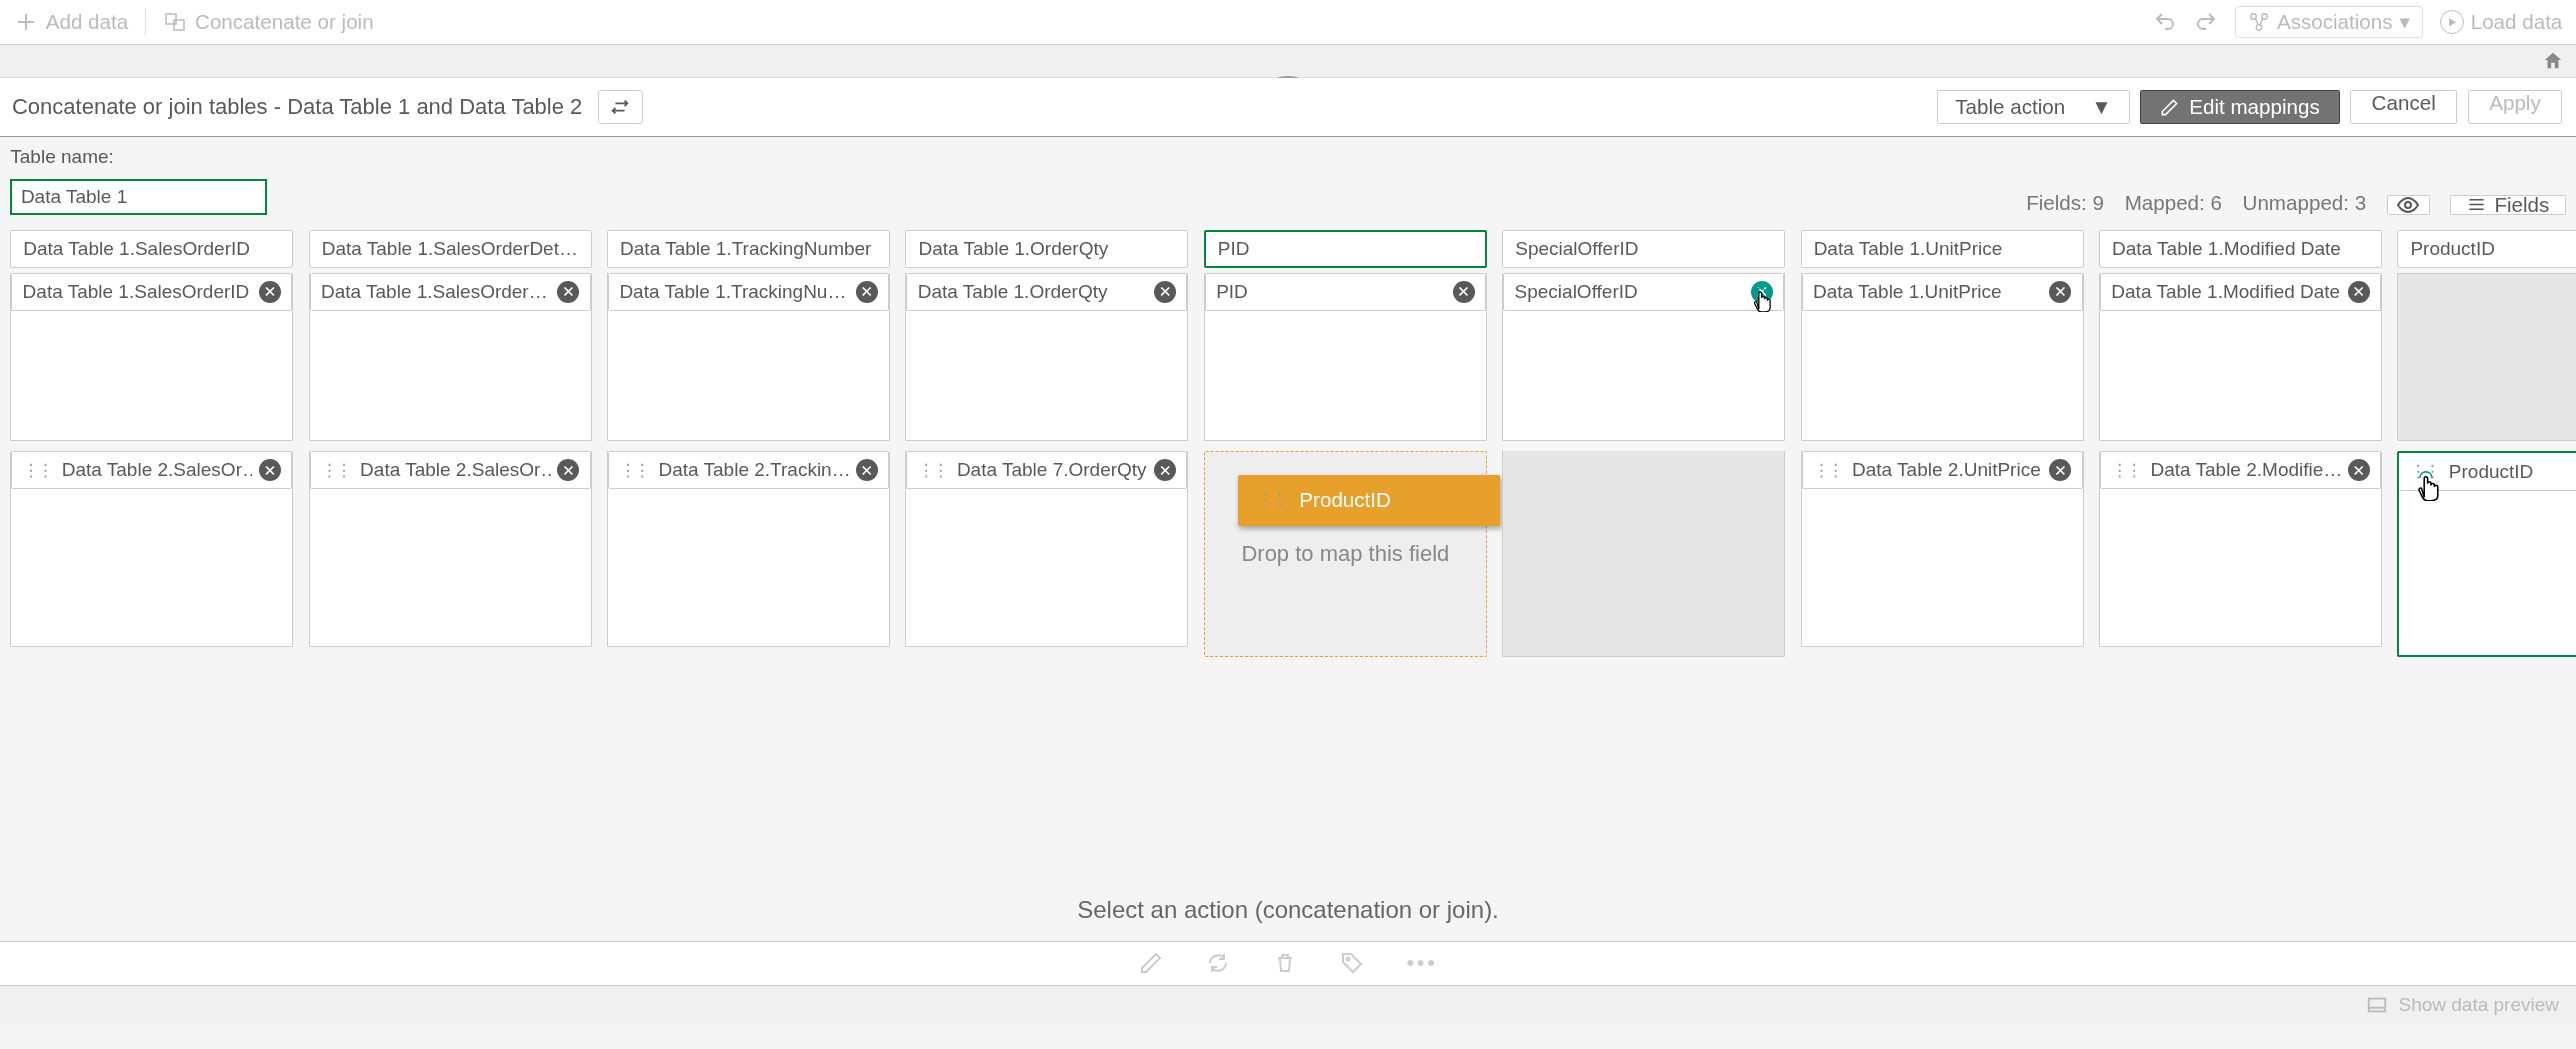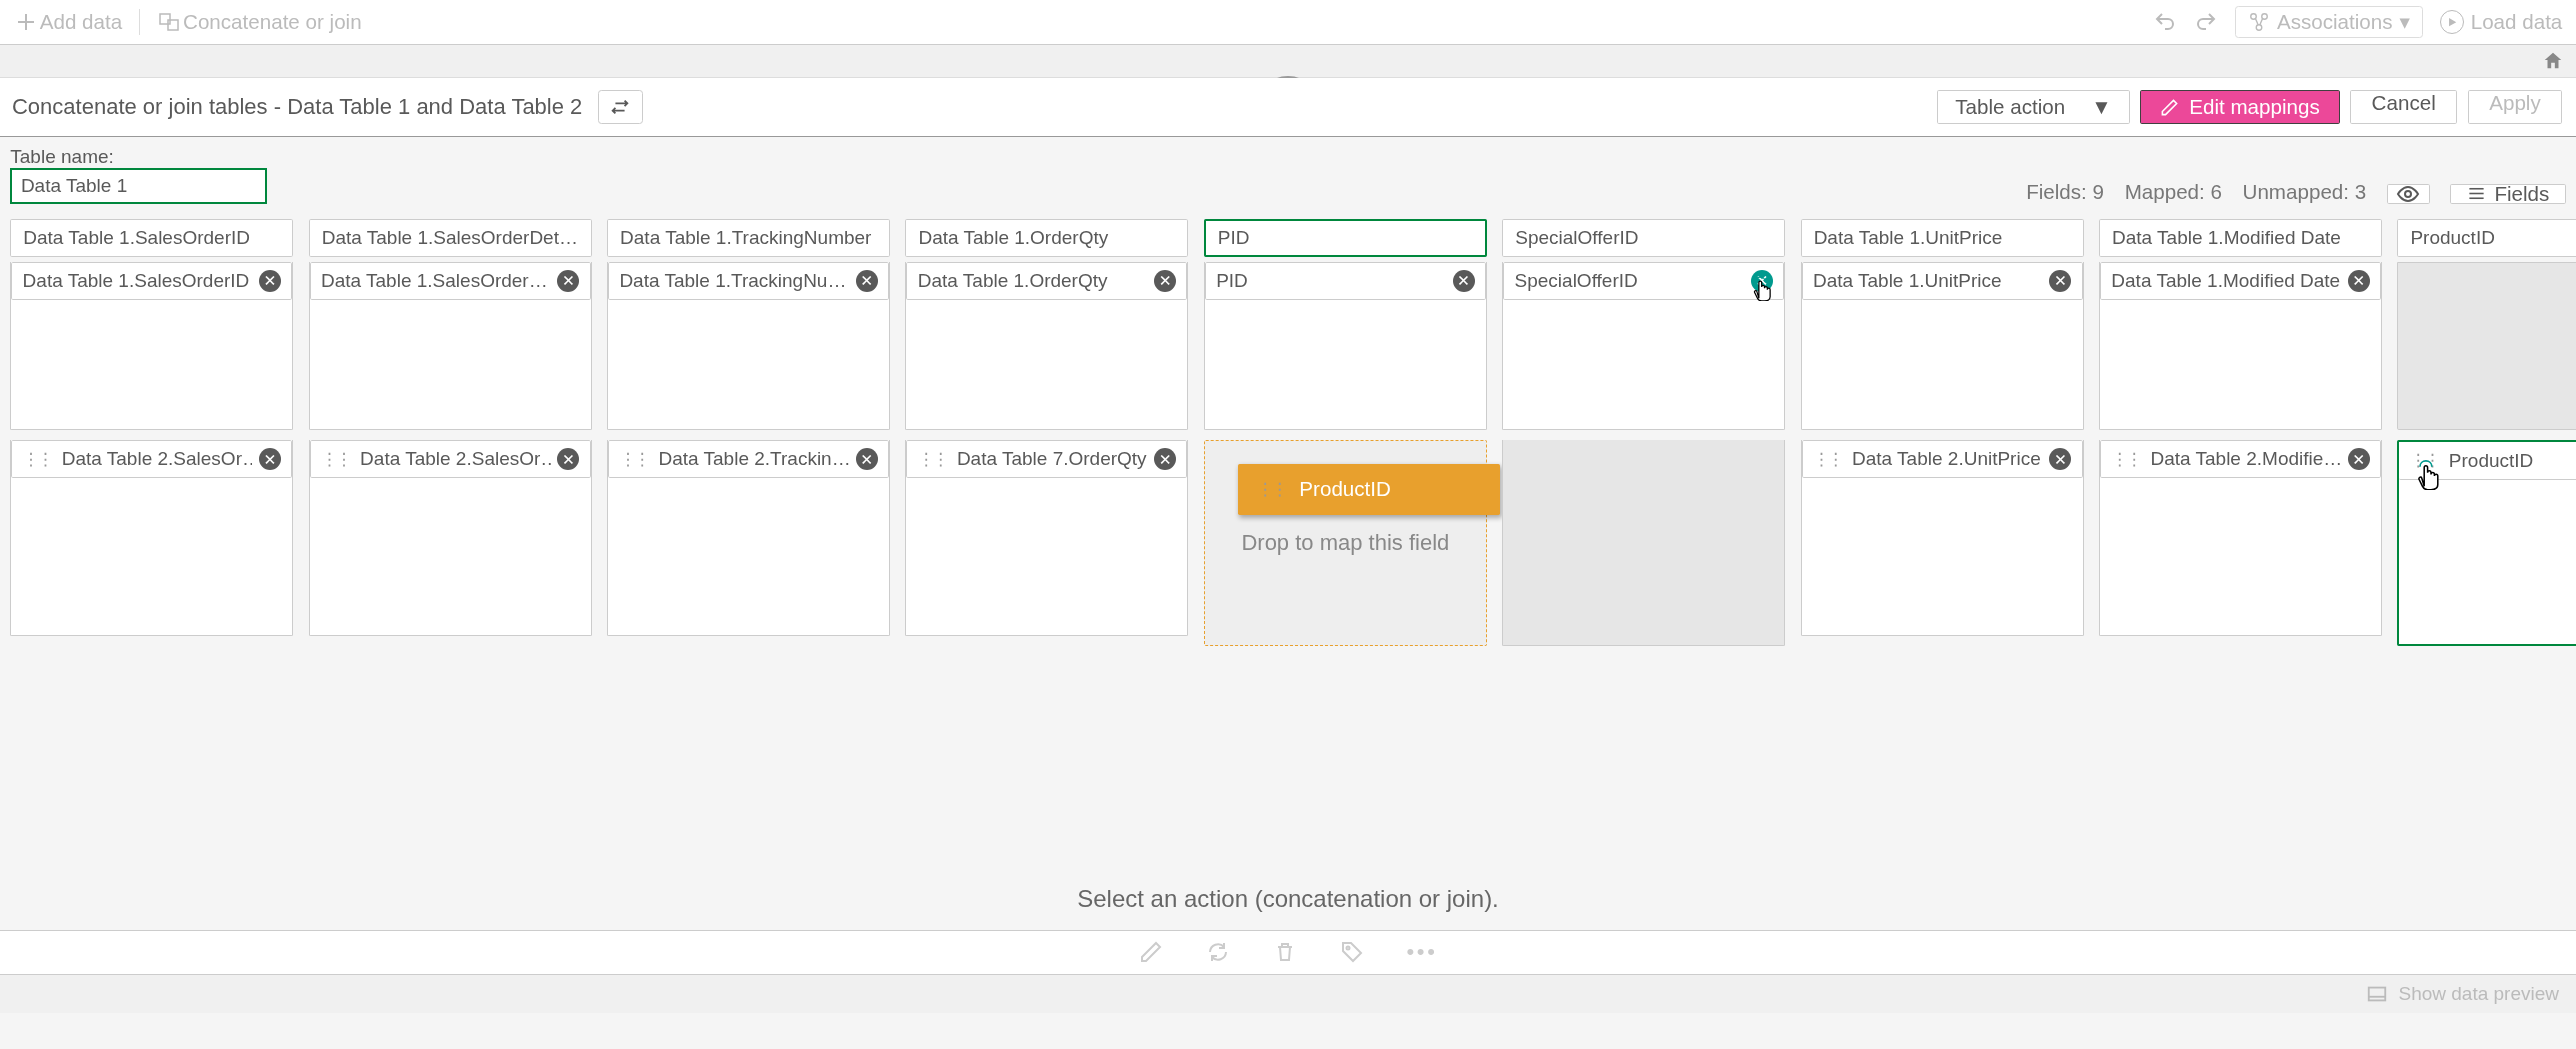--- a/index.html
+++ b/index.html
@@ -16,21 +16,21 @@
   .top-toolbar {
     background: #fff;
     border-bottom: 0.9px solid #ccc;
     height: 45px;
     display: flex;
     align-items: center;
     padding: 0 13.7px;
     justify-content: space-between;
   }
   .tb-left, .tb-right { display: flex; align-items: center; gap: 17px; }
-  .tb-btn { display: flex; align-items: center; gap: 2px; color: #999; font-size: 20.6px; cursor: default; }
+  .tb-btn { display: flex; align-items: center; gap: 8px; color: #999; font-size: 20.6px; cursor: default; }
   .tb-btn.disabled { color: #bbb; }
   .tb-btn svg { width: 24px; height: 24px; }
   .tb-sep { width: 0.9px; height: 26px; background: #ddd; }
   .assoc-btn { border:0.9px solid #ddd; border-radius:3.4px; padding:3.4px 12px; display:flex; align-items:center; gap:6.9px; color:#bbb; font-size:20.6px;}
   .load-btn { display:flex; align-items:center; gap:6.9px; color:#bbb; font-size:20.6px; }
   .icon-circle { width:24px;height:24px;border:1.7px solid #bbb;border-radius:50%; display:inline-flex;align-items:center;justify-content:center;}
   
   
   .sub-bar { height: 33px; background:#f0f0f0; border-bottom:0.9px solid #ddd; display:flex; align-items:center; justify-content:flex-end; padding:0 12px;}
   .home-icon { color:#888; }
@@ -44,27 +44,27 @@
     background:#fff; border-bottom:0.9px solid #999;
     display:flex; align-items:center; justify-content:space-between;
     padding: 12px 13.7px 12px 8.6px;
     position:relative;
   }
   .header-left { display:flex; align-items:center; gap:15.4px; }
   .header-title { font-size:22px; color:#595959; font-weight:400; padding-left:3.4px;}
   .swap-btn { border:0.9px solid #ccc; width:45px; height:34px; border-radius:3.4px; display:flex; align-items:center;justify-content:center; }
   .header-right { display:flex; align-items:center; gap:10.3px; }
   .select-action { border:0.9px solid #ccc; background:#fff; height:34px; padding:0 17px; display:flex; align-items:center; gap:26px; font-size:20.6px; color:#595959; border-radius:1.7px; }
-  .btn-dark { background:#ec4899; color:#fff; border:0.9px solid #404040; height:34px; padding:0 19px; display:flex; align-items:center; gap:10.3px; font-size:20.6px; border-radius:1.7px;}
+  .btn-dark { background:#737373; color:#fff; border:0.9px solid #404040; height:34px; padding:0 19px; display:flex; align-items:center; gap:10.3px; font-size:20.6px; border-radius:1.7px;}
   .btn-outline { border:0.9px solid #ccc; background:#fff; height:34px; padding:0 20.6px; font-size:20.6px; border-radius:1.7px; color:#595959;}
   .btn-disabled { color:#bbb; }
   
   
   .tablename-row { padding:8.6px 10.3px 0 10.3px; display:flex; justify-content:space-between; align-items:flex-end;}
-  .tablename-label { font-size:19px; color:#595959; margin-bottom:0; }
+  .tablename-label { font-size:19px; color:#595959; margin-bottom:11px; }
   .tablename-input { border:2.6px solid #00873d; background:#fff; padding:5.1px 8.6px; font-size:19px; width:257px; height:36px; color:#595959; }
   .fields-info { display:flex; align-items:flex-end; gap:20.6px; font-size:20.6px; color:#777; }
   .eye-btn, .fields-btn { border:0.9px solid #ccc; background:#fff; height:20px; display:flex; align-items:center; justify-content:center; border-radius:1.7px; }
   .eye-btn { width:43px; }
   .fields-btn { padding:0 15.4px; gap:8.6px; font-size:20.6px; color:#595959;}
 
   
   .columns-area { padding:15.4px 10.3px; display:flex; gap:15.4px; }
   .col { width: 283px; flex:0 0 283px; display:flex; flex-direction:column; }
   .col-header { border:0.9px solid #ccc; background:#fff; height:38px; padding:0 12px; display:flex; align-items:center; font-size:19px; color:#595959; border-radius:1.7px; margin-bottom:5.1px; overflow:hidden; white-space:nowrap; text-overflow:ellipsis;}

